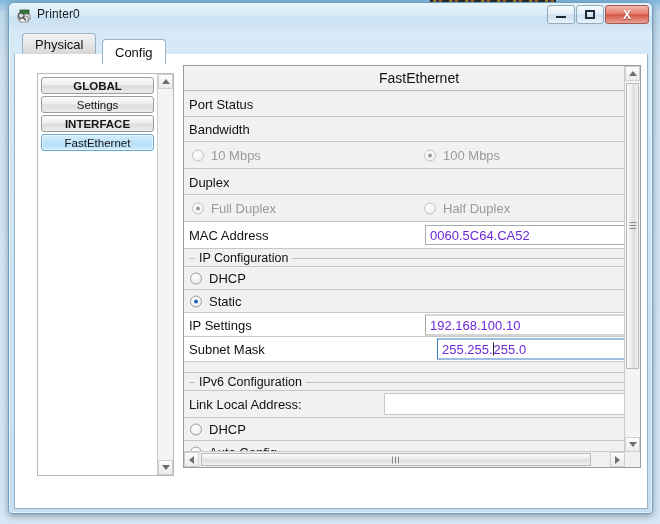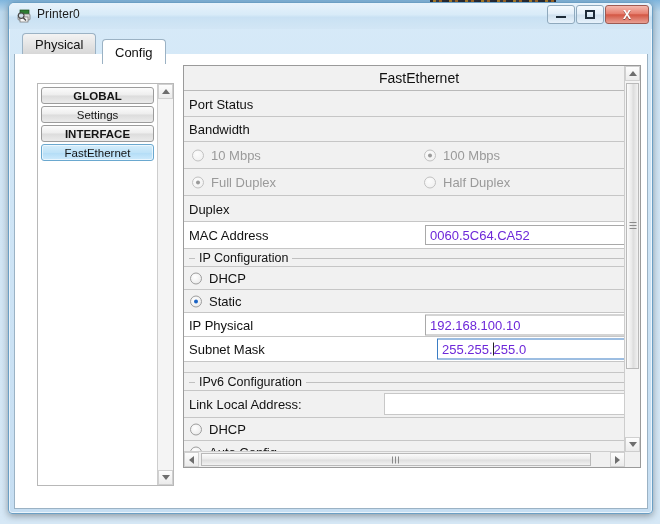--- a/index.html
+++ b/index.html
@@ -130,21 +130,21 @@
     left: 5px; top: 51px;
     width: 634px; height: 455px;
     background: #ffffff;
     border: 1px solid #9bb2c4;
     border-top: none;
     box-sizing: border-box;
   }
 
   
   #sidebar {
-    position: absolute; left: 22px; top: 29px;
+    position: absolute; left: 22px; top: 19px;
     width: 137px; height: 403px;
     background: #ffffff;
     border: 1px solid #b8b8b8;
     box-sizing: border-box;
   }
   #sidebar-list {
     position: absolute; left: 0; top: 0; width: 119px; height: 401px;
     padding: 3px 3px 0 3px;
     box-sizing: border-box;
   }
@@ -435,34 +435,34 @@
             <div class="opt dim" style="left:8px;">
               <span class="rd dim"></span>
               <span>10 Mbps</span>
             </div>
             <div class="opt dim" style="left:240px;">
               <span class="rd dim on"></span>
               <span>100 Mbps</span>
             </div>
           </div>
 
+          <div class="row" style="height:25px;">
+            <span class="row-label">Duplex</span>
+
+          </div>
           <div class="row" style="height:26px;">
             <div class="opt dim" style="left:8px;">
               <span class="rd dim on"></span>
               <span>Full Duplex</span>
             </div>
             <div class="opt dim" style="left:240px;">
               <span class="rd dim"></span>
               <span>Half Duplex</span>
             </div>
           </div>
-          <div class="row" style="height:25px;">
-            <span class="row-label">Duplex</span>
-
-          </div>
 
           <div class="row white" style="height:26px;">
             <span class="row-label">MAC Address</span>
             <div class="tf" style="left:241px; width:229px;">
               <span>0060.5C64.CA52</span>
             </div>
           </div>
 
           <div class="group group-cap">
             <div class="group-line"></div>
@@ -475,21 +475,21 @@
             </div>
           </div>
           <div class="row" style="height:22px;">
             <div class="opt" style="left:6px;">
               <span class="rd on"></span>
               <span>Static</span>
             </div>
           </div>
 
           <div class="row white" style="height:23px;">
-            <span class="row-label">IP Physical</span>
+            <span class="row-label">IP Settings</span>
             <div class="tf" style="left:241px; width:229px; height:21px;">
               <span>192.168.100.10</span>
             </div>
           </div>
 
           <div class="row white" style="height:24px;">
             <span class="row-label">Subnet Mask</span>
             <div class="tf focused" style="left:241px; width:229px; height:21px;margin-left:12px;">
               <span>255.255.</span>
                 <span class="caret"></span>

